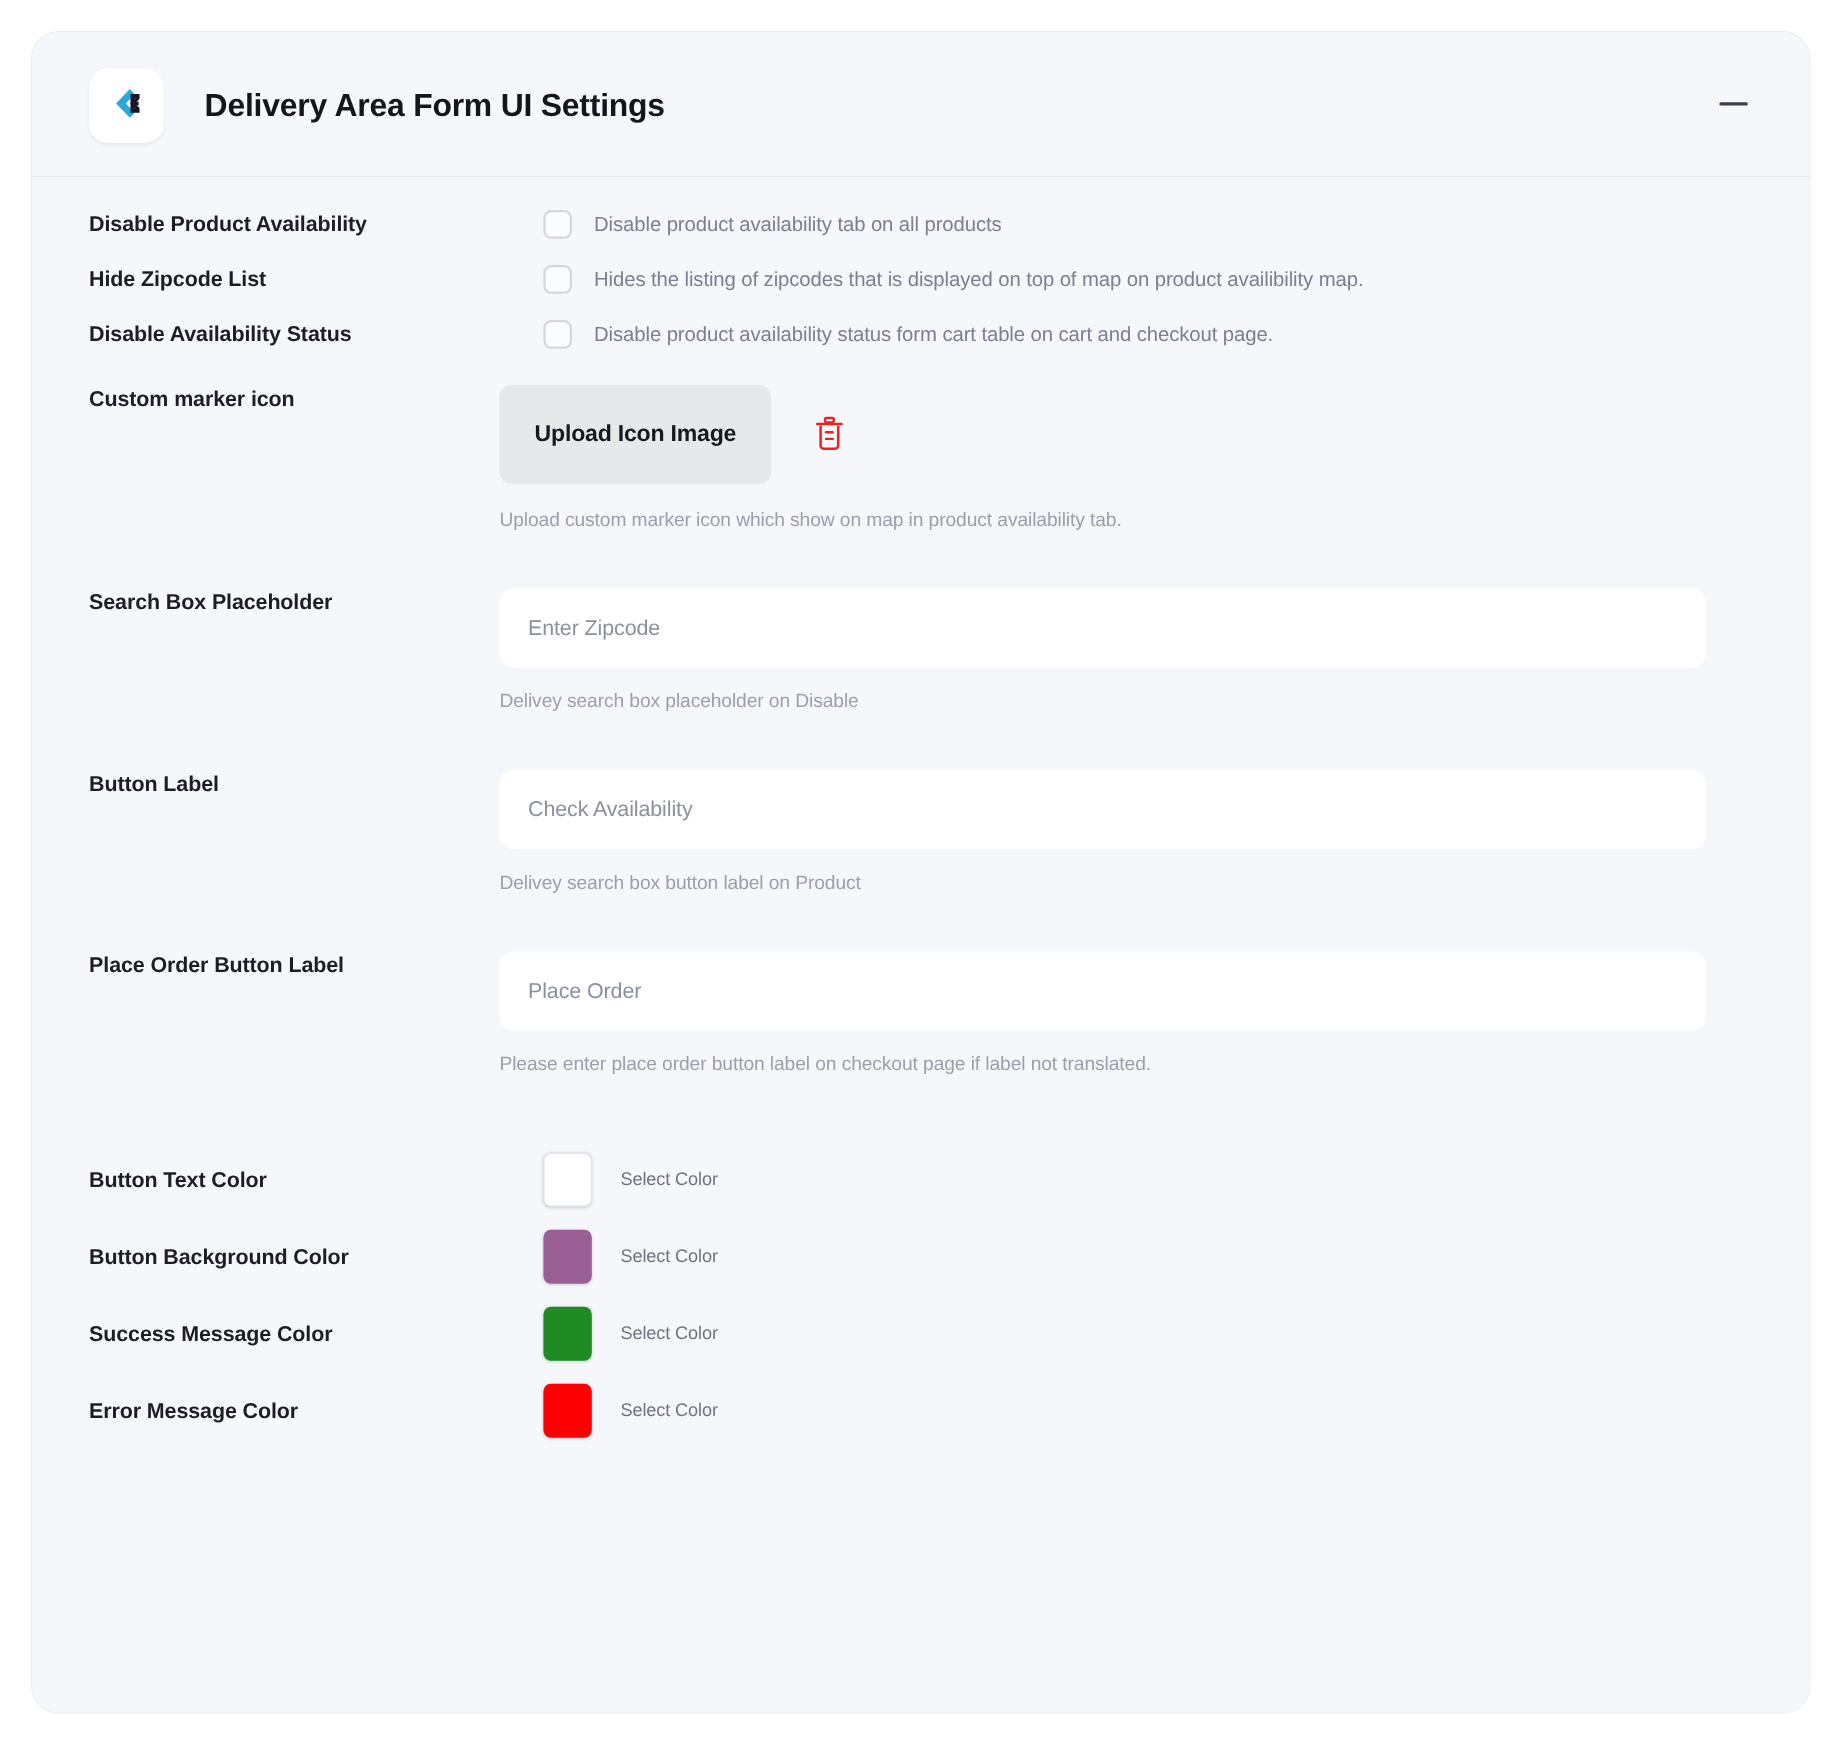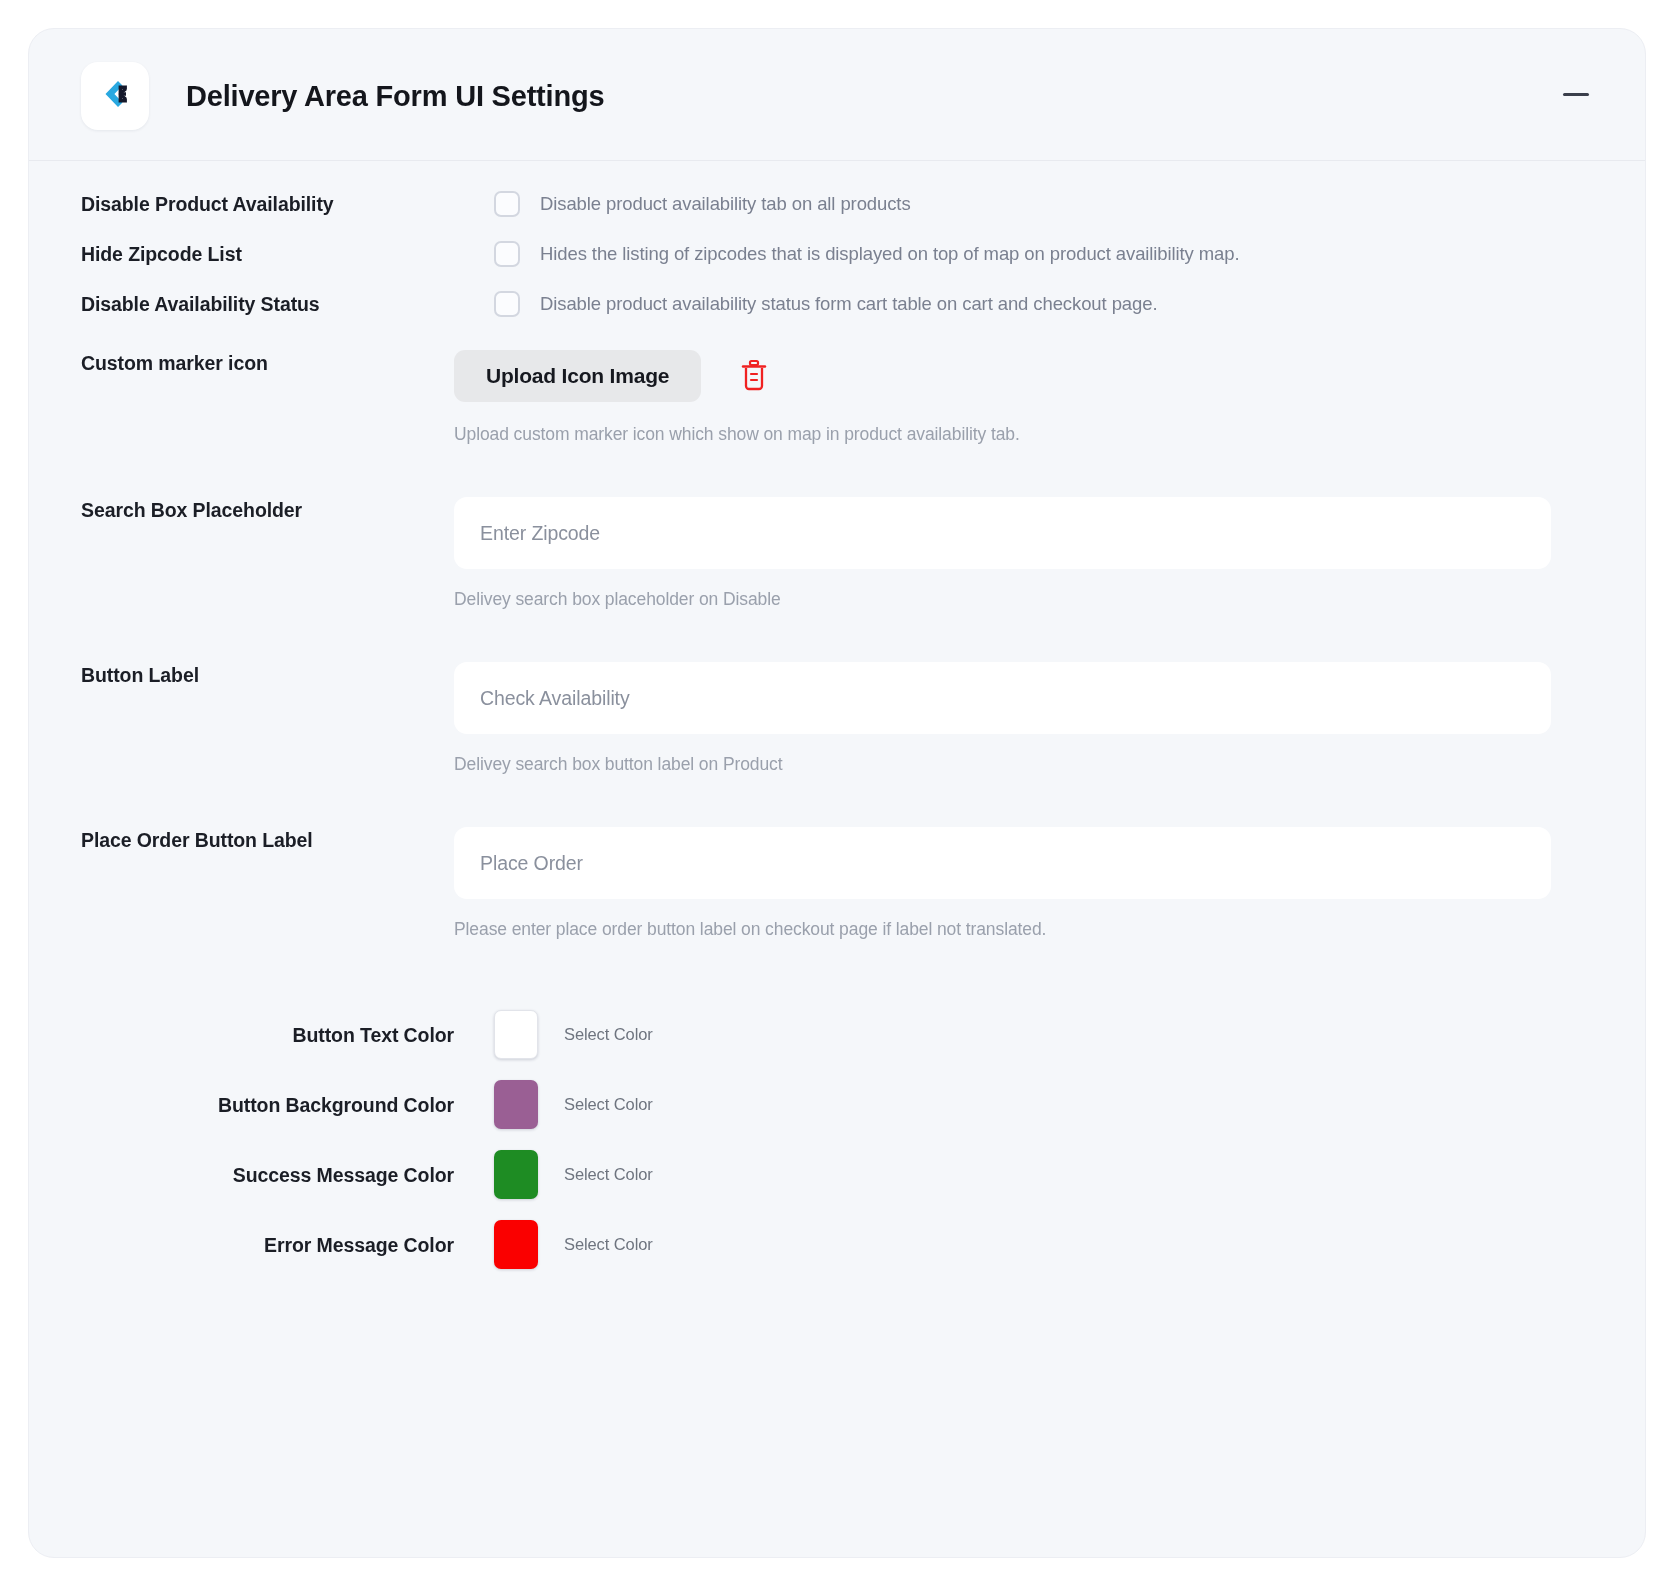--- a/index.html
+++ b/index.html
@@ -117,21 +117,21 @@
   .row-upload { margin-top: 33px; }
   .upload-line {
     display: flex;
     align-items: center;
   }
   .upload-btn {
     background: #e7e8ea;
     border: none;
     border-radius: 11px;
     padding: 0 32px;
-    height: 52px;
+    height: 90px;
     font-size: 21px;
     font-weight: bold;
     color: #16181f;
     font-family: "Liberation Sans", sans-serif;
     cursor: pointer;
     letter-spacing: -0.2px;
   }
   .trash-btn {
     margin-left: 36px;
     width: 34px;
@@ -166,21 +166,20 @@
     letter-spacing: -0.1px;
   }
   .txt-input::placeholder { color: #8a909d; }
   .row-text .hint { margin-top: 20px; }
   
   .colors-block { margin-top: 70px; }
   .row-color {
     display: flex;
     align-items: center;
     margin-bottom: 21px;
-    text-align: right;
   }
   .swatch {
     width: 44px;
     height: 49px;
     border-radius: 7px;
     box-shadow: 0 1px 3px rgba(20,30,60,0.18);
     flex: 0 0 auto;
     cursor: pointer;
   }
   .swatch-white { border: 1px solid #e2e4ea; }

